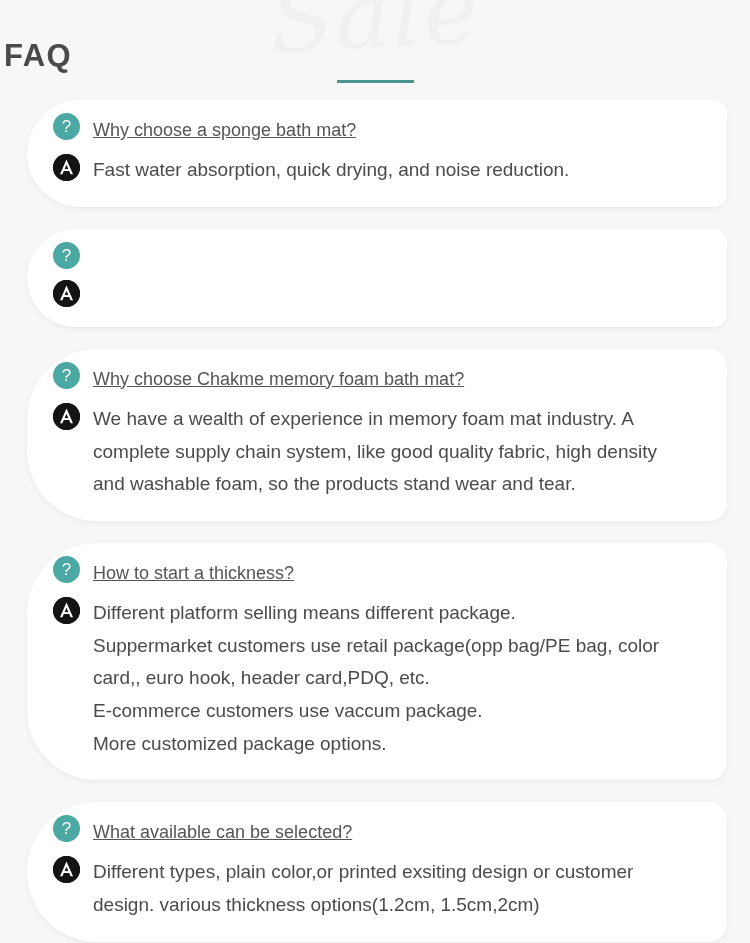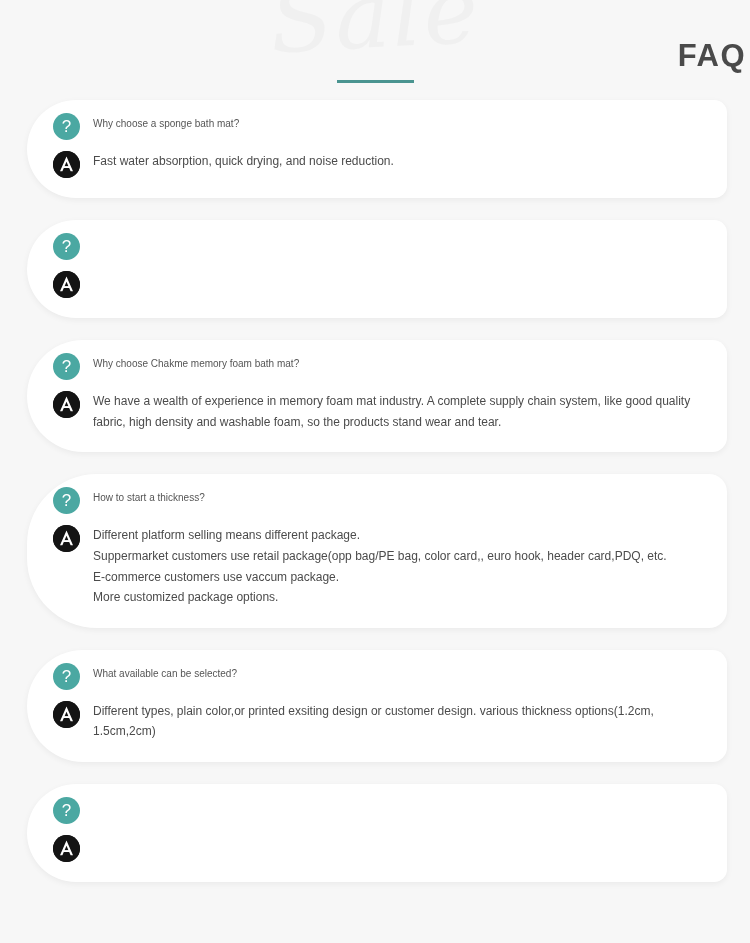--- a/index.html
+++ b/index.html
@@ -45,21 +45,21 @@
     line-height: 1;
     font-weight: 400;
     transform: rotate(-3deg);
   }
 
   .title-wrap {
     position: absolute;
     top: 40px;
     left: 0;
     width: 750px;
-    text-align: right;
+    text-align: left;
   }
 
   .faq-title {
     display: inline-block;
     font-family: "Liberation Sans", sans-serif;
     font-size: 31px;
     font-weight: bold;
     letter-spacing: 1.5px;
     color: #4a4a4a;
     line-height: 1;
@@ -130,29 +130,30 @@
   .icon-a {
     background: #141414;
   }
 
   .icon-a svg {
     display: block;
   }
 
   
   .q-text {
-    font-size: 10px;
+    font-size: 18px;
     color: #555555;
     line-height: 1.45;
     padding-top: 1px;
     white-space: pre-wrap;
+    text-decoration: underline;
   }
 
   .a-text {
-    font-size: 12px;
+    font-size: 19px;
     color: #4b4b4b;
     line-height: 1.72;
     white-space: pre-wrap;
     max-width: 600px;
   }
 
   .a-row .icon {
     margin-top: 0px;
   }
 

